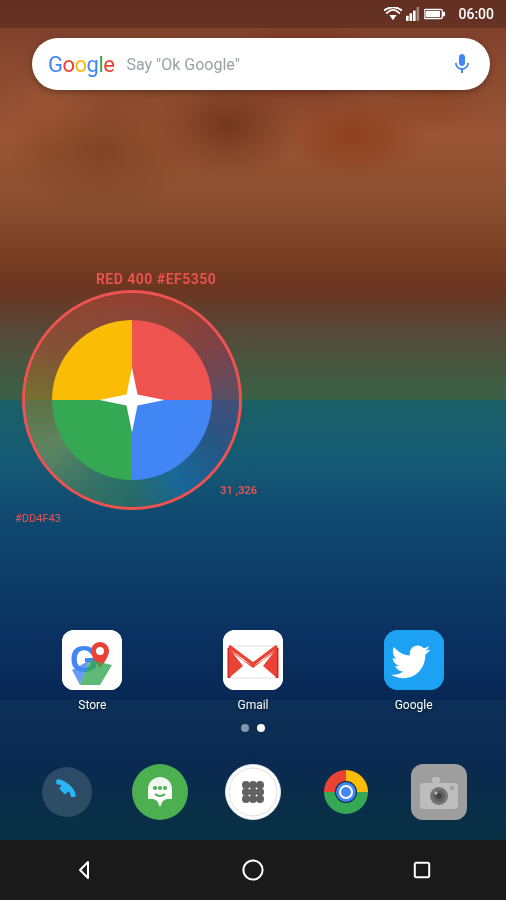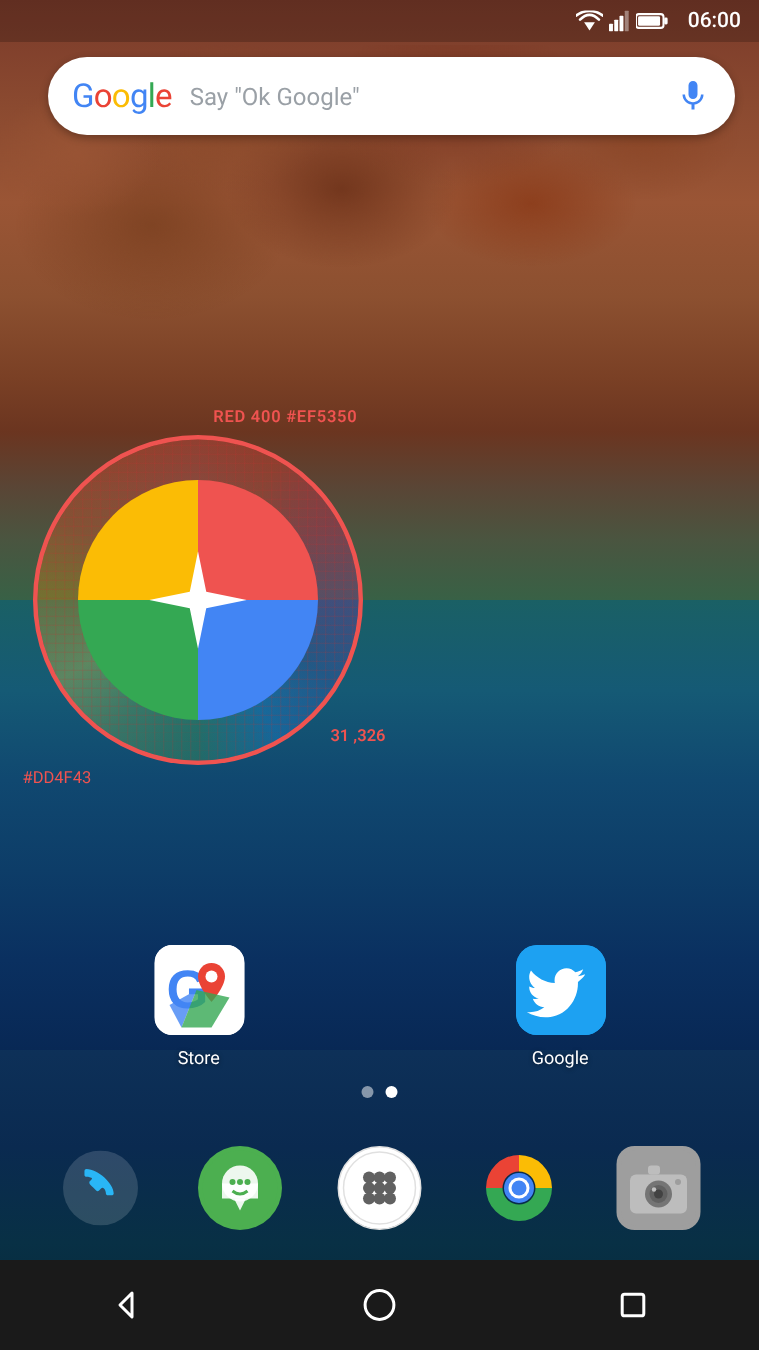--- a/index.html
+++ b/index.html
@@ -258,25 +258,24 @@
         repeating-linear-gradient(90deg, rgba(200,50,50,0.15) 0px, transparent 1px, transparent 6px, rgba(200,50,50,0.15) 6px);
     }
 
     
     .color-label-top {
       position: absolute;
       top: -22px;
       left: 50%;
       transform: translateX(-30%);
       color: #ef5350;
-      font-size: 11px;
+      font-size: 14px;
       font-weight: 600;
       white-space: nowrap;
       letter-spacing: 0.5px;
-      margin-left: 39px;
     }
 
     .color-label-bottom-left {
       position: absolute;
       bottom: -18px;
       left: -10px;
       color: #ef5350;
       font-size: 11px;
       font-weight: 400;
       white-space: nowrap;
@@ -521,20 +520,42 @@
         <circle cx="38" cy="21" r="4" fill="white"></circle>
 
         <polygon points="10,40 28,30 18,55" fill="#4285F4" opacity="0.8"></polygon>
 
         <polygon points="28,30 50,35 38,55 18,55" fill="#34A853" opacity="0.8"></polygon>
       </svg>
     </div>
     <span class="app-label">Store</span>
   </div>
 
+  <div class="app-item">
+    <div class="app-icon gmail-icon">
+      <svg viewBox="0 0 60 60" width="60" height="60">
+        <rect width="60" height="60" fill="white"></rect>
+
+        <rect x="6" y="16" width="48" height="32" rx="2" fill="white" stroke="#E0E0E0" stroke-width="1"></rect>
+
+        <path d="M6,18 L30,36 L54,18" fill="none" stroke="#EA4335" stroke-width="3"></path>
+        <path d="M6,18 L6,48" fill="none" stroke="#C62828" stroke-width="3"></path>
+        <path d="M54,18 L54,48" fill="none" stroke="#C62828" stroke-width="3"></path>
+
+        <polygon points="6,18 6,48 20,36" fill="#EA4335"></polygon>
+
+        <polygon points="54,18 54,48 40,36" fill="#EA4335"></polygon>
+
+        <polygon points="6,18 30,36 54,18 54,18 40,30 30,36 20,30" fill="white"></polygon>
+
+        <path d="M6,16 L30,34 L54,16" fill="none" stroke="#EA4335" stroke-width="3"></path>
+      </svg>
+    </div>
+    <span class="app-label">Gmail</span>
+  </div>
 
   <div class="app-item">
     <div class="app-icon twitter-icon">
       <svg viewBox="0 0 60 60" width="60" height="60">
         <rect width="60" height="60" rx="14" fill="#1DA1F2"></rect>
         <path d="M46,19.5 C44.5,20.2 42.9,20.6 41.2,20.8 C42.9,19.8 44.2,18.1 44.8,16.2 C43.2,17.1 41.5,17.8 39.6,18.2 C38.1,16.6 36,15.5 33.7,15.5 C29.3,15.5 25.7,19.1 25.7,23.5 C25.7,24.2 25.8,24.8 25.9,25.4 C19.5,25.1 13.8,21.9 10,17 C9.2,18.3 8.8,19.8 8.8,21.4 C8.8,24.4 10.3,27.1 12.6,28.7 C11.2,28.7 9.9,28.3 8.8,27.7 L8.8,27.8 C8.8,31.7 11.5,34.9 15.2,35.7 C14.5,35.9 13.7,36 12.9,36 C12.3,36 11.8,35.9 11.2,35.8 C12.3,39 15.3,41.4 18.9,41.5 C16.2,43.6 12.8,44.8 9.2,44.8 C8.5,44.8 7.8,44.8 7.1,44.7 C10.8,46.9 15.1,48.2 19.7,48.2 C33.7,48.2 41.3,36.1 41.3,25.6 L41.3,24.6 C42.9,23.5 44.3,22.1 45.6,20.5 L46,19.5Z" fill="white"></path>
       </svg>
     </div>
     <span class="app-label">Google</span>
   </div>

